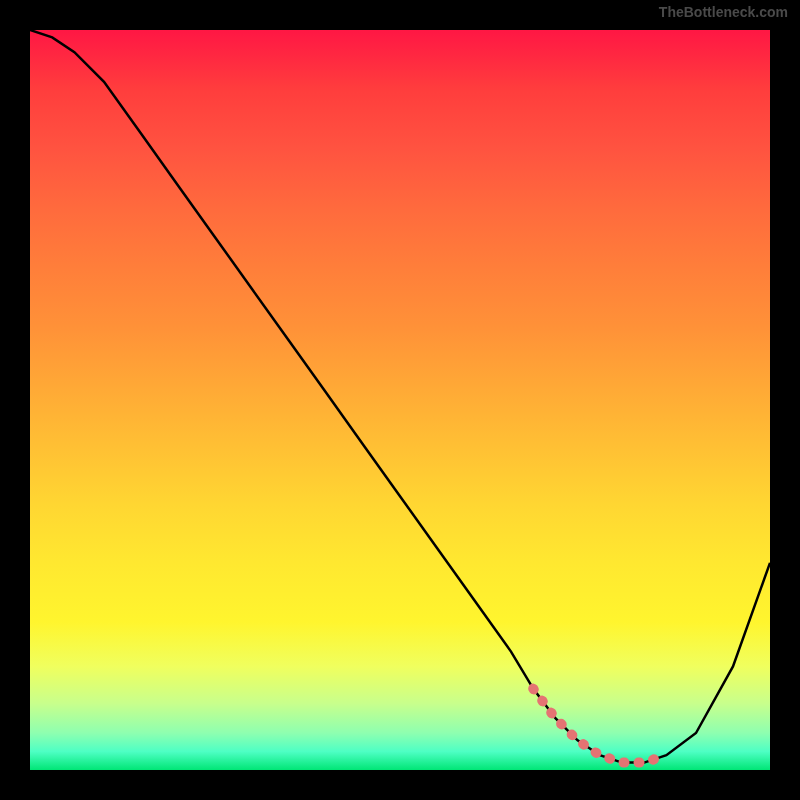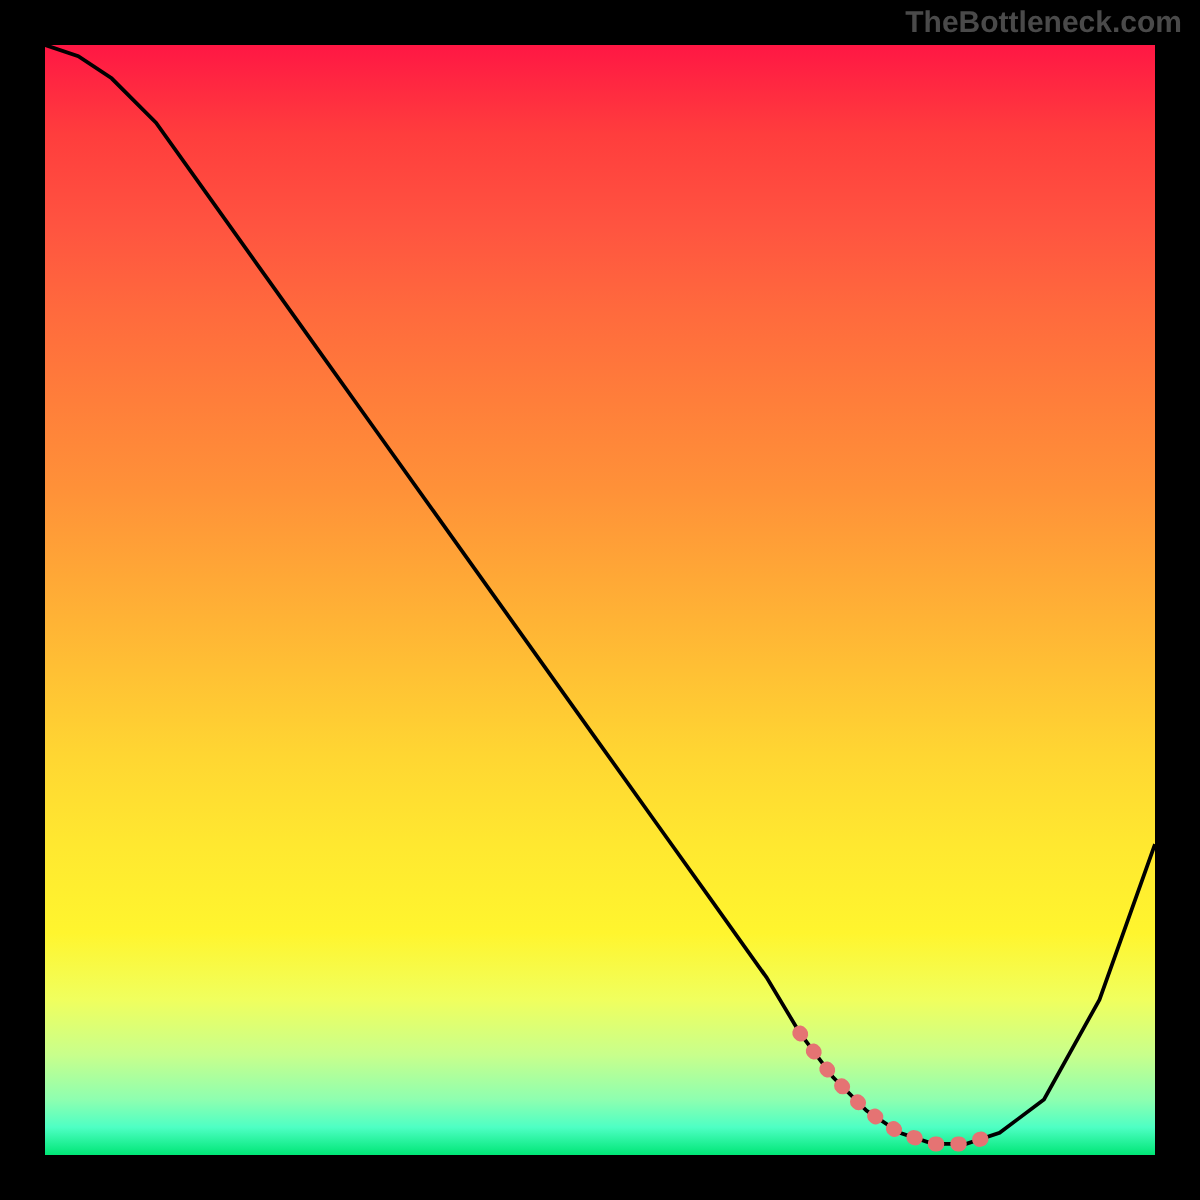--- a/index.html
+++ b/index.html
@@ -8,21 +8,21 @@
     height: 800px;
     background: #000;
     position: relative;
     font-family: Arial, sans-serif;
   }
   .watermark {
     position: absolute;
     top: 4px;
     right: 12px;
     color: #4a4a4a;
-    font-size: 20px;
+    font-size: 14px;
     font-weight: bold;
     z-index: 10;
   }
   .plot-area {
     position: absolute;
     left: 30px;
     top: 30px;
     width: 740px;
     height: 740px;
     background: linear-gradient(to bottom,

